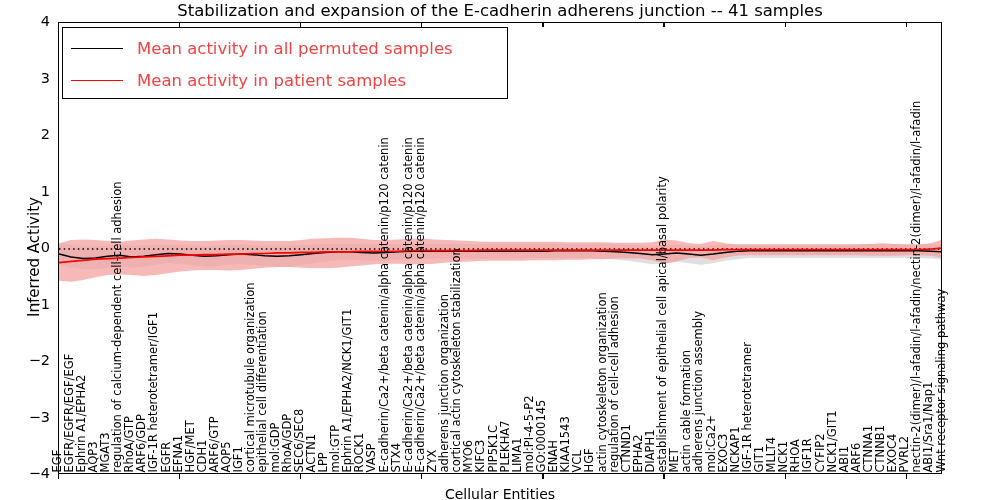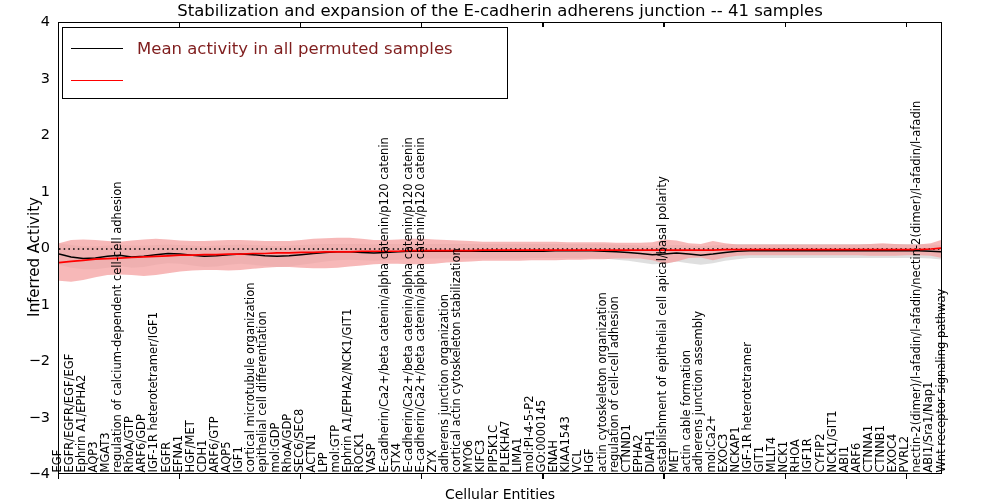--- a/index.html
+++ b/index.html
@@ -83,21 +83,21 @@
     position:absolute;left:8px;height:30px;
     display:flex;align-items:center;
   }
   .legend-row.r1{top:5px;}
   .legend-row.r2{top:37px;}
   .legend-swatch{
     display:inline-block;width:52px;height:0;
     border-top-width:1.7px;border-top-style:solid;
     margin-right:14px;
   }
-  .legend-text{font-size:16.5px;color:#7f1d1d;white-space:nowrap;text-align:right;}
+  .legend-text{font-size:16.5px;color:#ef4444;white-space:nowrap;text-align:right;}
 
   svg.series{position:absolute;left:0;top:0;}
 </style>
 </head>
 <body>
 
 <div id="root">
 
   <div class="title">Stabilization and expansion of the E-cadherin adherens junction -- 41 samples</div>
 
@@ -236,16 +236,17 @@
     </div>
   <div class="xlabel">Cellular Entities</div>
 
   <div class="legend">
     <div class="legend-row r1">
       <span class="legend-swatch" id="sw0" style="border-top-color: rgb(0, 0, 0);"></span>
       <span class="legend-text">Mean activity in all permuted samples</span>
     </div>
     <div class="legend-row r2">
       <span class="legend-swatch" id="sw1" style="border-top-color: rgb(255, 0, 0);"></span>
+      <span class="legend-text">Mean activity in patient samples</span>
     </div>
   </div>
 
 </div>
 
 </body></html>

